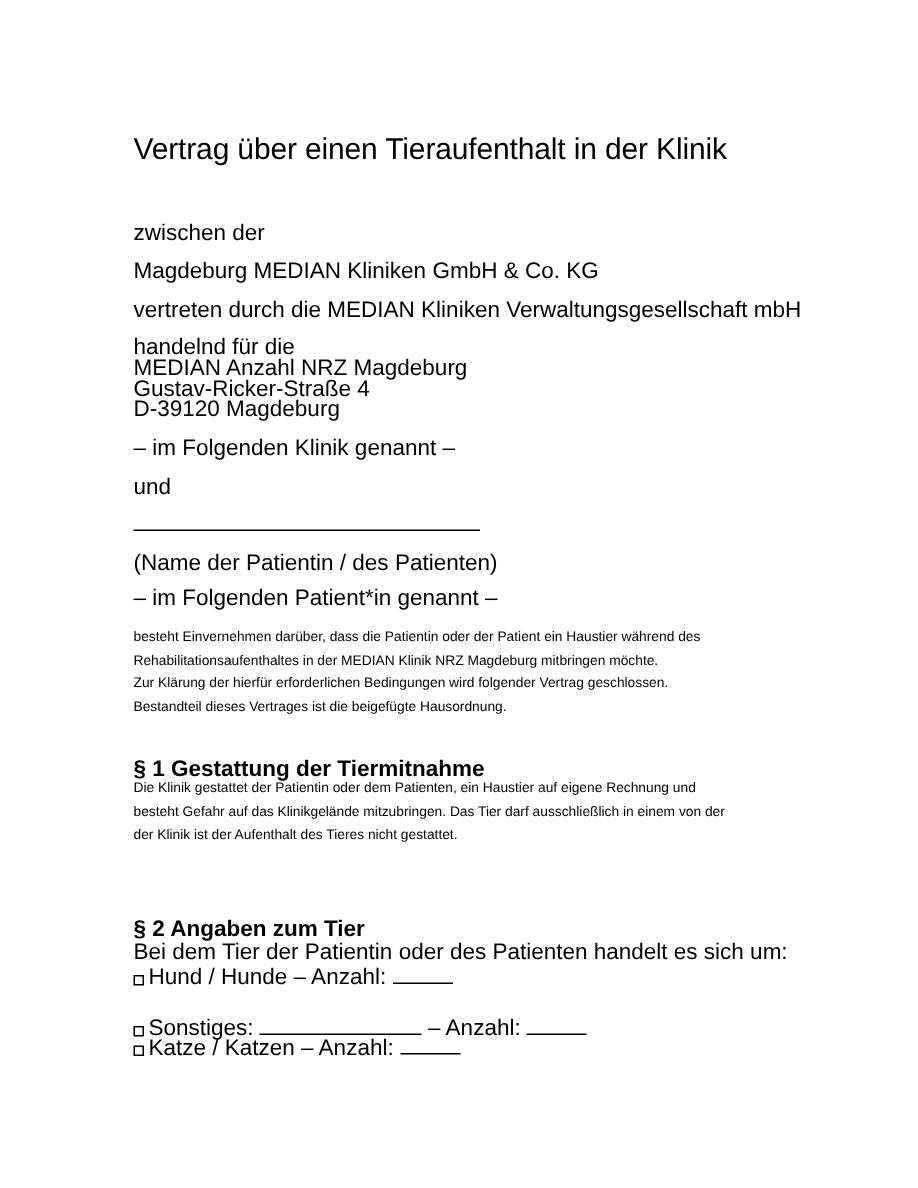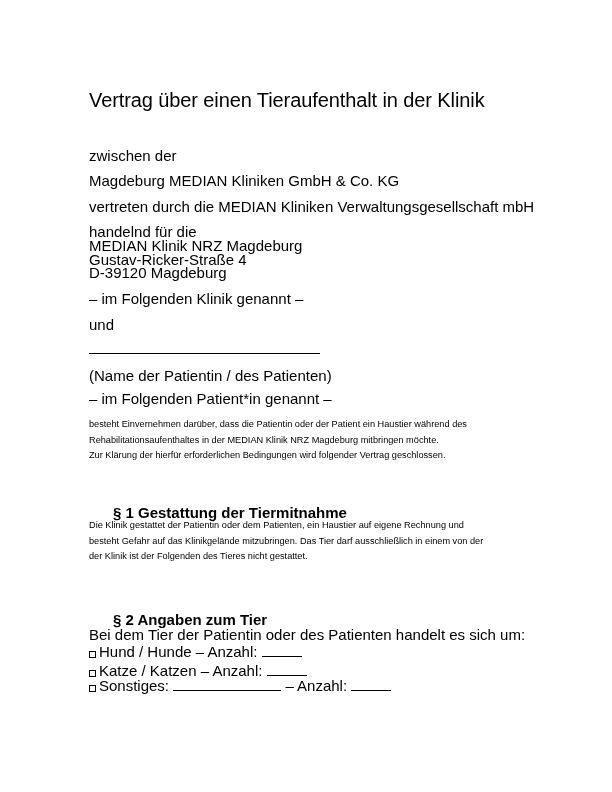--- a/index.html
+++ b/index.html
@@ -1,73 +1,74 @@
 <!DOCTYPE html>
 <html><head>
 <meta charset="utf-8">
 <style>
   html, body { margin: 0; padding: 0; background: #ffffff; }
   body { width: 612px; height: 792px; position: relative; overflow: hidden;
          font-family: "Liberation Sans", sans-serif; color: #000; }
   .abs { position: absolute; left: 89px; white-space: nowrap; text-align: center; }
   .title { top: 89px; font-size: 20px; letter-spacing: -0.1px; left: 89px; }
   .t { font-size: 15px; line-height: 14px; }
-  .b { font-weight: bold; margin-left: 24px; }
+  .b { font-weight: bold; }
   .line { position: absolute; height: 0; border-top: 0.8px solid #000; }
   .blank { display: inline-block; border-bottom: 0.8px solid #000; height: 9px; vertical-align: baseline; }
   .box { display: inline-block; width: 7px; height: 7px; border: 0.8px solid #000; margin-right: 3px; vertical-align: -0.5px; box-sizing: border-box; }
   .para { position: absolute; left: 89px; width: 440px; font-size: 9.2px; line-height: 15.6px; }
   .para span { display: block; white-space: nowrap; }
 </style>
 </head>
 <body>
 
 <div>
 
   <div class="abs title">Vertrag über einen Tieraufenthalt in der Klinik</div>
 
   <div class="abs t" style="top:149px">zwischen der</div>
   <div class="abs t" style="top:174px">Magdeburg MEDIAN Kliniken GmbH &amp; Co. KG</div>
   <div class="abs t" style="top:200px">vertreten durch die MEDIAN Kliniken Verwaltungsgesellschaft mbH</div>
 
   <div class="abs t" style="top:225px">handelnd für die</div>
-  <div class="abs t" style="top:239px">MEDIAN Klinik NRZ Magdeburg</div>
+  <div class="abs t" style="top:239px">MEDIAN Anzahl NRZ Magdeburg</div>
   <div class="abs t" style="top:253px">Gustav-Ricker-Straße 4</div>
   <div class="abs t" style="top:266px">D-39120 Magdeburg</div>
 
   <div class="abs t" style="top:292px">– im Folgenden Klinik genannt –</div>
   <div class="abs t" style="top:318px">und</div>
 
   <div class="line" style="left:89px; top:353px; width:231px;"></div>
 
   <div class="abs t" style="top:369px">(Name der Patientin / des Patienten)</div>
   <div class="abs t" style="top:392px">– im Folgenden Patient*in genannt –</div>
 
   <div class="para" style="top:417px">
     <span>besteht Einvernehmen darüber, dass die Patientin oder der Patient ein Haustier während des</span>
     <span>Rehabilitationsaufenthaltes in der MEDIAN Klinik NRZ Magdeburg mitbringen möchte.</span>
     <span>Zur Klärung der hierfür erforderlichen Bedingungen wird folgender Vertrag geschlossen.</span>
+    <span>Bestandteil dieses Vertrages ist die beigefügte Hausordnung.</span>
   </div>
 
   <div class="abs t b" style="top:506px">§ 1 Gestattung der Tiermitnahme</div>
   <div class="para" style="top:518px">
     <span>Die Klinik gestattet der Patientin oder dem Patienten, ein Haustier auf eigene Rechnung und</span>
     <span>besteht Gefahr auf das Klinikgelände mitzubringen. Das Tier darf ausschließlich in einem von der</span>
-    <span>der Klinik ist der Folgenden des Tieres nicht gestattet.</span>
+    <span>der Klinik ist der Aufenthalt des Tieres nicht gestattet.</span>
   </div>
 
   <div class="abs t b" style="top:613px">§ 2 Angaben zum Tier</div>
   <div class="abs t" style="top:628px">Bei dem Tier der Patientin oder des Patienten handelt es sich um:</div>
 
   <div class="abs t" style="top:645px">
     <span class="box"></span><span>Hund / Hunde – Anzahl:</span>
     <span class="blank" style="width:40px"></span>
   </div>
 
-  <div class="abs t" style="top:664px">
+  <div class="abs t" style="top:692px">
     <span class="box"></span><span>Katze / Katzen – Anzahl:</span>
     <span class="blank" style="width:40px"></span>
   </div>
 
   <div class="abs t" style="top:679px">
     <span class="box"></span><span>Sonstiges:</span>
     <span class="blank" style="width:108px"></span>
     <span>– Anzahl:</span>
     <span class="blank" style="width:40px"></span>
   </div>

